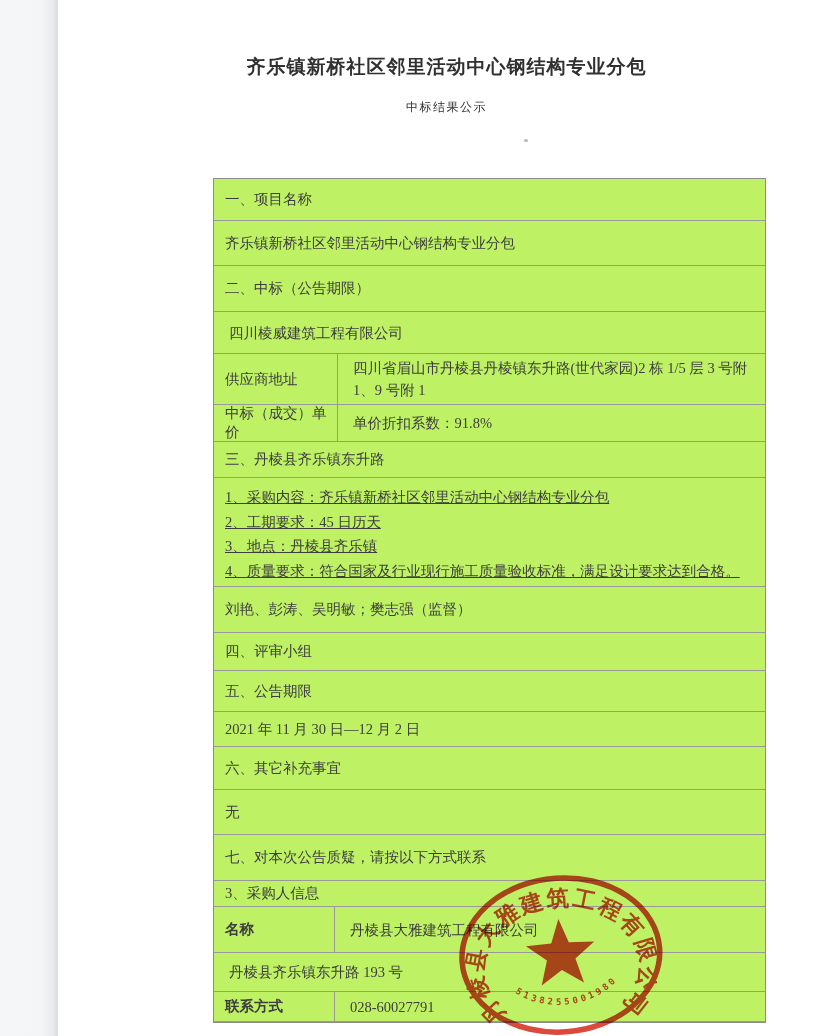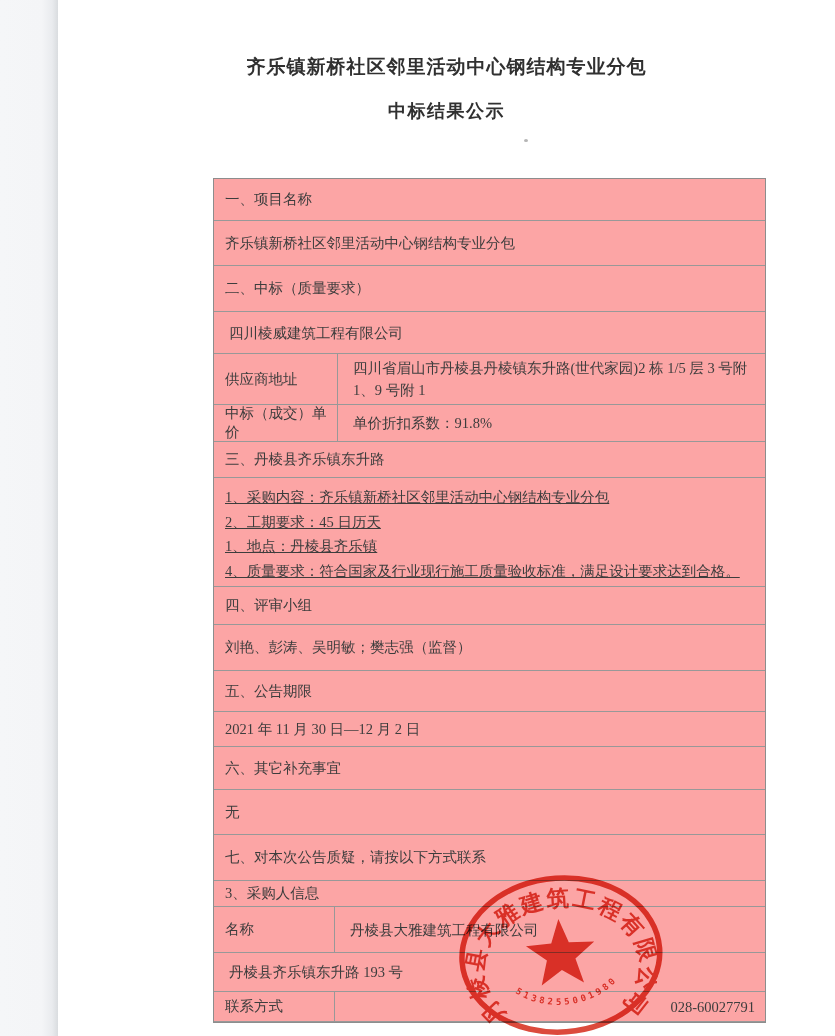--- a/index.html
+++ b/index.html
@@ -17,49 +17,49 @@
     background:linear-gradient(to right,#f5f6f8 0%,#f4f5f7 72%,#e9ebee 90%,#d9dcdf 100%);
   }
   
   .titles{position:absolute;left:58px;width:777px;text-align:center;}
   .title-1{
     position:absolute;top:54px;left:0;width:100%;
     font-size:19px;font-weight:bold;letter-spacing:1px;color:#303030;
   }
   .title-2{
     position:absolute;top:99px;left:0;width:100%;
-    font-size:18px;font-weight:bold;letter-spacing:1.5px;color:#303030;
+    font-size:12px;font-weight:normal;letter-spacing:1.5px;color:#303030;
   }
   .speck{
     position:absolute;left:524px;top:139px;width:4px;height:3px;
     background:#b5b5b5;border-radius:50%;
   }
   
   .doc-table{
     position:absolute;left:213px;top:178px;width:553px;
     border:1px solid #8d8d8d;
     box-sizing:border-box;
-    background:#fca5a5;
+    background:#bef264;
   }
   .row{
     box-sizing:border-box;
     border-bottom:1px solid #989898;
     display:flex;
     align-items:center;
     font-size:14.5px;
     overflow:hidden;
   }
-  .row:last-child{border-bottom:1px solid #989898;text-align:right;}
+  .row:last-child{border-bottom:1px solid #989898;}
   .row .pad{padding-left:11px;}
   .kv-label{
     box-sizing:border-box;flex:0 0 124px;align-self:stretch;
     border-right:1px solid #989898;
     display:flex;align-items:center;padding-left:11px;
   }
-  .kv2 .kv-label{flex:0 0 121px;}
+  .kv2 .kv-label{flex:0 0 121px;font-weight:bold;}
   .kv-value{
     flex:1;padding-left:15px;padding-right:10px;
     line-height:22px;
   }
   .lines-row{display:block;padding:7px 10px 0 11px;line-height:24.5px;text-decoration:underline;}
   
   .stamp{
     position:absolute;left:455px;top:871px;width:212px;height:172px;
     pointer-events:none;
     mix-blend-mode:multiply;
@@ -82,21 +82,21 @@
 
   <div class="row" style="height:42px">
     <div class="pad">一、项目名称</div>
   </div>
 
   <div class="row" style="height:45px">
     <div class="pad">齐乐镇新桥社区邻里活动中心钢结构专业分包</div>
   </div>
 
   <div class="row" style="height:46px">
-    <div class="pad">二、中标（质量要求）</div>
+    <div class="pad">二、中标（公告期限）</div>
   </div>
 
   <div class="row" style="height:42px">
     <div class="kv-value">四川棱威建筑工程有限公司</div>
   </div>
 
   <div class="row" style="height:51px">
     <div class="kv-label">供应商地址</div>
     <div class="kv-value">四川省眉山市丹棱县丹棱镇东升路(世代家园)2 栋 1/5 层 3 号附 1、9 号附 1</div>
   </div>
@@ -106,30 +106,30 @@
     <div class="kv-value">单价折扣系数：91.8%</div>
   </div>
 
   <div class="row" style="height:36px">
     <div class="pad">三、丹棱县齐乐镇东升路</div>
   </div>
 
   <div class="row lines-row" style="height:109px">
     <div>1、采购内容：齐乐镇新桥社区邻里活动中心钢结构专业分包</div>
     <div>2、工期要求：45 日历天</div>
-    <div>1、地点：丹棱县齐乐镇</div>
+    <div>3、地点：丹棱县齐乐镇</div>
     <div>4、质量要求：符合国家及行业现行施工质量验收标准，满足设计要求达到合格。</div>
+  </div>
+
+  <div class="row" style="height:46px">
+    <div class="pad">刘艳、彭涛、吴明敏；樊志强（监督）</div>
   </div>
 
   <div class="row" style="height:38px">
     <div class="pad">四、评审小组</div>
-  </div>
-
-  <div class="row" style="height:46px">
-    <div class="pad">刘艳、彭涛、吴明敏；樊志强（监督）</div>
   </div>
 
   <div class="row" style="height:41px">
     <div class="pad">五、公告期限</div>
   </div>
 
   <div class="row" style="height:35px">
     <div class="pad">2021 年 11 月 30 日—12 月 2 日</div>
   </div>
 

